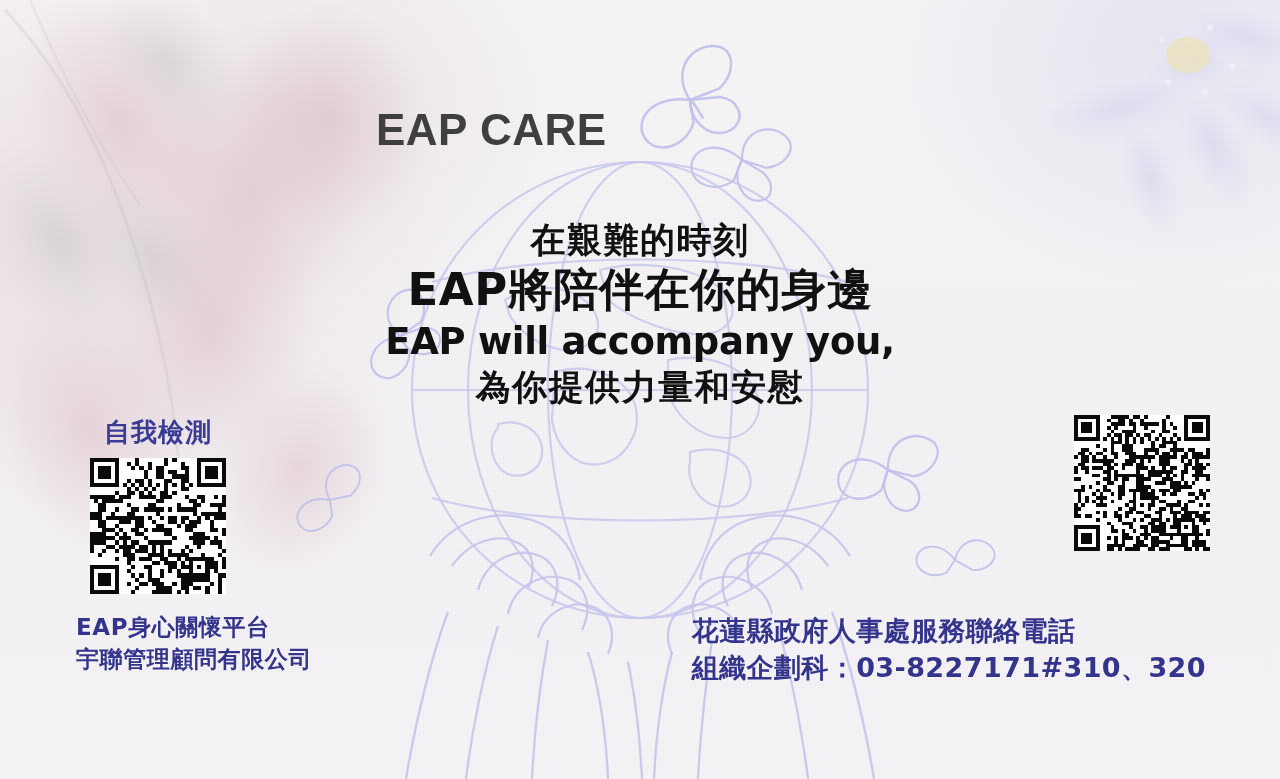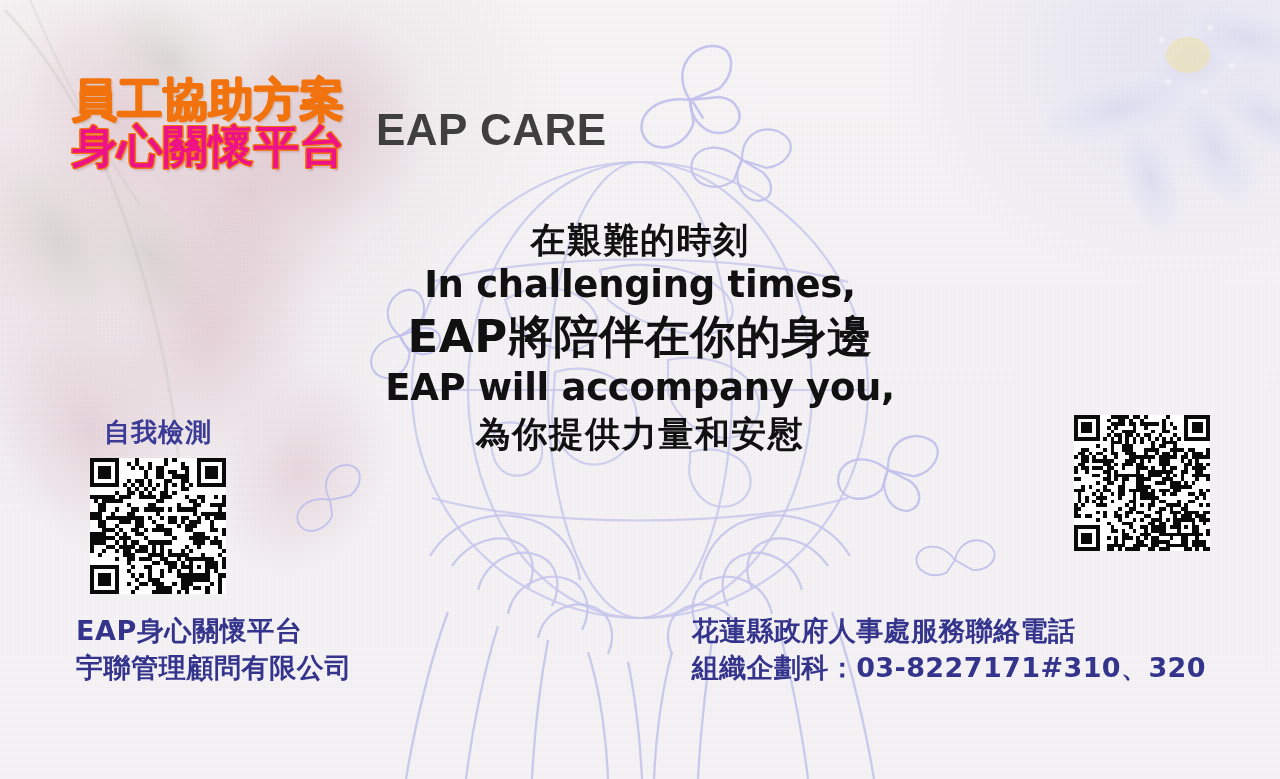--- a/index.html
+++ b/index.html
@@ -135,21 +135,21 @@
 
   
   .footer {
     position: absolute;
     font-family: "DejaVu Sans", "Liberation Sans", sans-serif;
     font-weight: 700;
     color: #34348c;
     line-height: 1.38;
     white-space: nowrap;
   }
-  .footer-left  { left: 76px;  top: 612px; text-align: left;  font-size: 27px; letter-spacing: 0.6px; }
+  .footer-left  { left: 76px;  top: 612px; text-align: left;  font-size: 23px; letter-spacing: 0.6px; }
   .footer-right { right: 74px; top: 612px; font-size: 27px; letter-spacing: 0.4px; }
   .footer-line { display: block; }
 </style>
 </head>
 <body>
 
 <div id="poster">
 
   <div class="bg-base"></div>
 
@@ -273,30 +273,25 @@
         <path d="M 498 626 C 484 670 472 730 466 779"></path>
         <path d="M 778 626 C 790 670 802 730 808 779"></path>
         <path d="M 832 612 C 850 660 866 730 874 779"></path>
         <path d="M 448 612 C 430 660 414 730 406 779"></path>
       </g>
     </svg>
   </div>
 
   <div class="bg-texture"></div>
 
-  <div class="logo-block">
-    <div class="logo-line logo-line-1">員工協助方案</div>
-    <div class="logo-line logo-line-2">身心關懷平台</div>
-  </div>
 
   <div class="eapcare">EAP CARE</div>
 
   <div class="message">
     <div class="msg-line msg-zh">在艱難的時刻</div>
-    <div class="msg-line msg-en">In challenging times,</div>
     <div class="msg-line msg-mix">EAP將陪伴在你的身邊</div>
     <div class="msg-line msg-en">EAP will accompany you,</div>
     <div class="msg-line msg-zh">為你提供力量和安慰</div>
   </div>
 
   <div class="qr-block qr-left">
     <div class="qr-caption">自我檢測</div>
     <div class="qr-img">
       <svg id="qr-left-svg" viewBox="0 0 33 33" shape-rendering="crispEdges" xmlns="http://www.w3.org/2000/svg">
           <rect x="0" y="0" width="33" height="33" fill="#ffffff"></rect>

